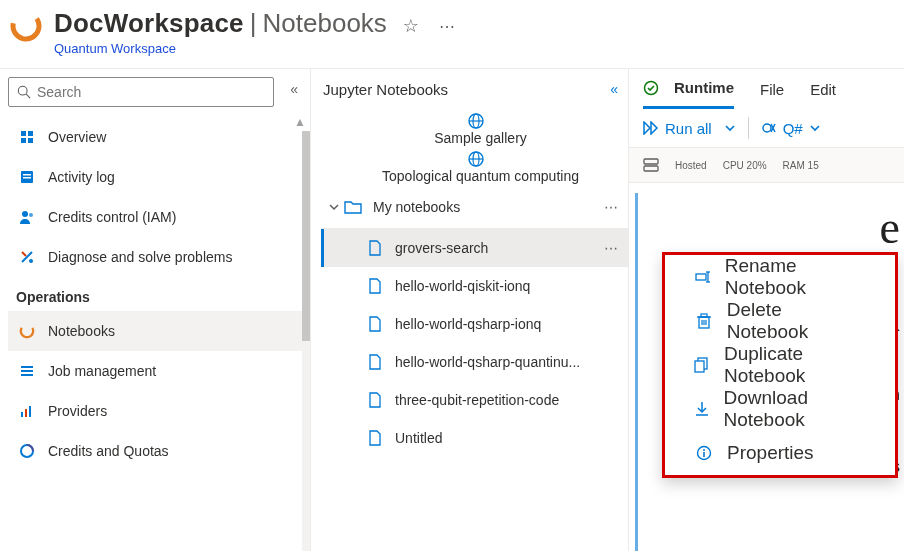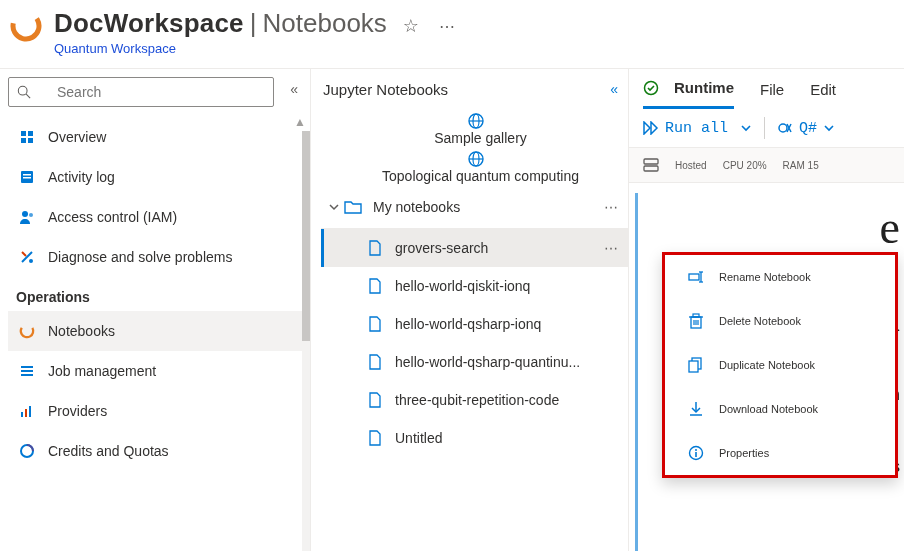--- a/index.html
+++ b/index.html
@@ -11,21 +11,21 @@
   .header .title-sep { font-size: 26px; color:#605e5c; font-weight:300; }
   .header .title-sub { font-size: 26px; color:#605e5c; font-weight:400; }
   .header .star { font-size: 18px; color:#605e5c; margin-left:10px; }
   .header .more { font-size: 16px; color:#605e5c; margin-left:14px; letter-spacing:2px; }
   .header .subtitle { font-size: 13px; color:#1d4ed8; margin-top:2px; }
 
   .columns { display:flex; height: calc(551px - 66px); border-top:1px solid #edebe9; }
 
   
   .col-nav { width: 310px; position:relative; padding:8px 0 0 8px; }
-  .search-box { display:flex; align-items:center; border:1px solid #8a8886; border-radius:2px; width:266px; height:30px; padding:0 8px; color:#605e5c;gap:20px; }
+  .search-box { display:flex; align-items:center; border:1px solid #8a8886; border-radius:2px; width:266px; height:30px; padding:0 8px; color:#605e5c; }
   .search-box .icon { margin-right:6px; display:flex; }
   .search-box input { border:none; outline:none; font-size:14px; flex:1; background:transparent; }
   .chev-collapse { position:absolute; right:12px; top:12px; color:#605e5c; font-size:14px; }
   .nav-list { margin-top:10px; }
   .nav-item { display:flex; align-items:center; height:40px; padding-left:8px; cursor:pointer; }
   .nav-item .icon { width:22px; display:flex; justify-content:center; margin-right:10px; }
   .nav-item.active { background:#f3f2f1; position:relative; }
   .nav-item.active::before { content:""; position:absolute; left:0; top:0; bottom:0; width:0px; }
   .section-label { font-size:14px; font-weight:600; padding:12px 0 6px 8px; }
   .nav-scroll-up { position:absolute; right:4px; top:46px; color:#a19f9d; font-size:12px; }
@@ -44,33 +44,33 @@
   .tree-item.selected { background:#edebe9; position:relative; }
   .tree-item.selected::before { content:""; position:absolute; left:0; top:0; bottom:0; width:3px; background:#0078d4; }
   .tree-item .dots { margin-left:auto; color:#605e5c; letter-spacing:2px; font-size:14px; }
   .tree-divider { border-top:1px solid #edebe9; margin:2px 0 0 0; }
 
   
   .col-right { flex:1; border-left:1px solid #edebe9; display:flex; flex-direction:column; overflow:hidden; position:relative; }
   .tabs { display:flex; gap:26px; padding:10px 14px 0 14px; align-items:center; }
   .tab { padding-bottom:10px; cursor:pointer; font-size:15px; color:#323130; display:flex; align-items:center; gap:15px; }
   .tab.active { font-weight:600; border-bottom:3px solid #0078d4; color:#323130; }
-  .toolbar { display:flex; align-items:center; gap:12px; padding:8px 14px; color:#0078d4;font-family:Liberation Mono, monospace; }
+  .toolbar { display:flex; align-items:center; gap:12px; padding:8px 14px; color:#0078d4; }
   .toolbar .btn { display:flex; align-items:center; gap:6px; cursor:pointer; font-size:15px; }
   .toolbar .divider { width:1px; height:22px; background:#d2d0ce; }
   .statusbar { display:flex; align-items:center; gap:16px; padding:10px 14px; background:#faf9f8; font-size:10px; color:#605e5c; border-top:1px solid #edebe9; border-bottom:1px solid #edebe9; }
   .statusbar .icon { display:flex; }
   .doc-area { position:relative; flex:1; padding:16px 0 0 16px; overflow:hidden; }
   .doc-line { position:absolute; left:6px; top:10px; bottom:0; width:3px; background:#0078d4; opacity:.6; }
   .doc-text { font-family: Georgia, "Times New Roman", serif; font-size:46px; line-height:1.25; color:#222; padding-left:10px; }
   .doc-para { font-size:16px; line-height:1.5; color:#222; padding:10px 0 0 12px; max-width:180px; font-family: "Segoe UI", Arial, sans-serif; }
 
   
   .context-menu { position:absolute; left:662px; top:252px; width:236px; background:#fff; border:3px solid #d40000; box-shadow:0 6px 14px rgba(0,0,0,.18); z-index:50; }
-  .context-menu .mi { display:flex; align-items:center; height:44px; padding:0 20px; cursor:pointer; font-size:11px; }
+  .context-menu .mi { display:flex; align-items:center; height:44px; padding:0 28px; cursor:pointer; font-size:19px; }
   .context-menu .mi .icon { width:22px; display:flex; justify-content:center; margin-right:12px; color:#0078d4; }
 
   svg { display:block; }
 </style>
 </head>
 <body>
 
 <div class="header">
   <div class="logo">
     <svg width="32" height="32" viewBox="0 0 32 32">
@@ -124,21 +124,21 @@
         <span>Activity log</span>
       </div>
       <div class="nav-item">
         <span class="icon">
             <svg width="16" height="16" viewBox="0 0 16 16">
               <circle cx="6" cy="5" r="3" fill="#0078d4"></circle>
               <path d="M1 15c0-3 2-5 5-5s5 2 5 5" fill="#0078d4"></path>
               <circle cx="12" cy="6" r="2" fill="#0078d4" opacity=".7"></circle>
             </svg>
           </span>
-        <span>Access control (IAM)</span>
+        <span>Credits control (IAM)</span>
       </div>
       <div class="nav-item">
         <span class="icon">
             <svg width="16" height="16" viewBox="0 0 16 16">
               <path d="M3 13L13 3" stroke="#0078d4" stroke-width="2"></path>
               <path d="M3 3l4 4" stroke="#d83b01" stroke-width="2"></path>
               <circle cx="12" cy="12" r="2" fill="#0078d4"></circle>
             </svg>
           </span>
         <span>Diagnose and solve problems</span>

